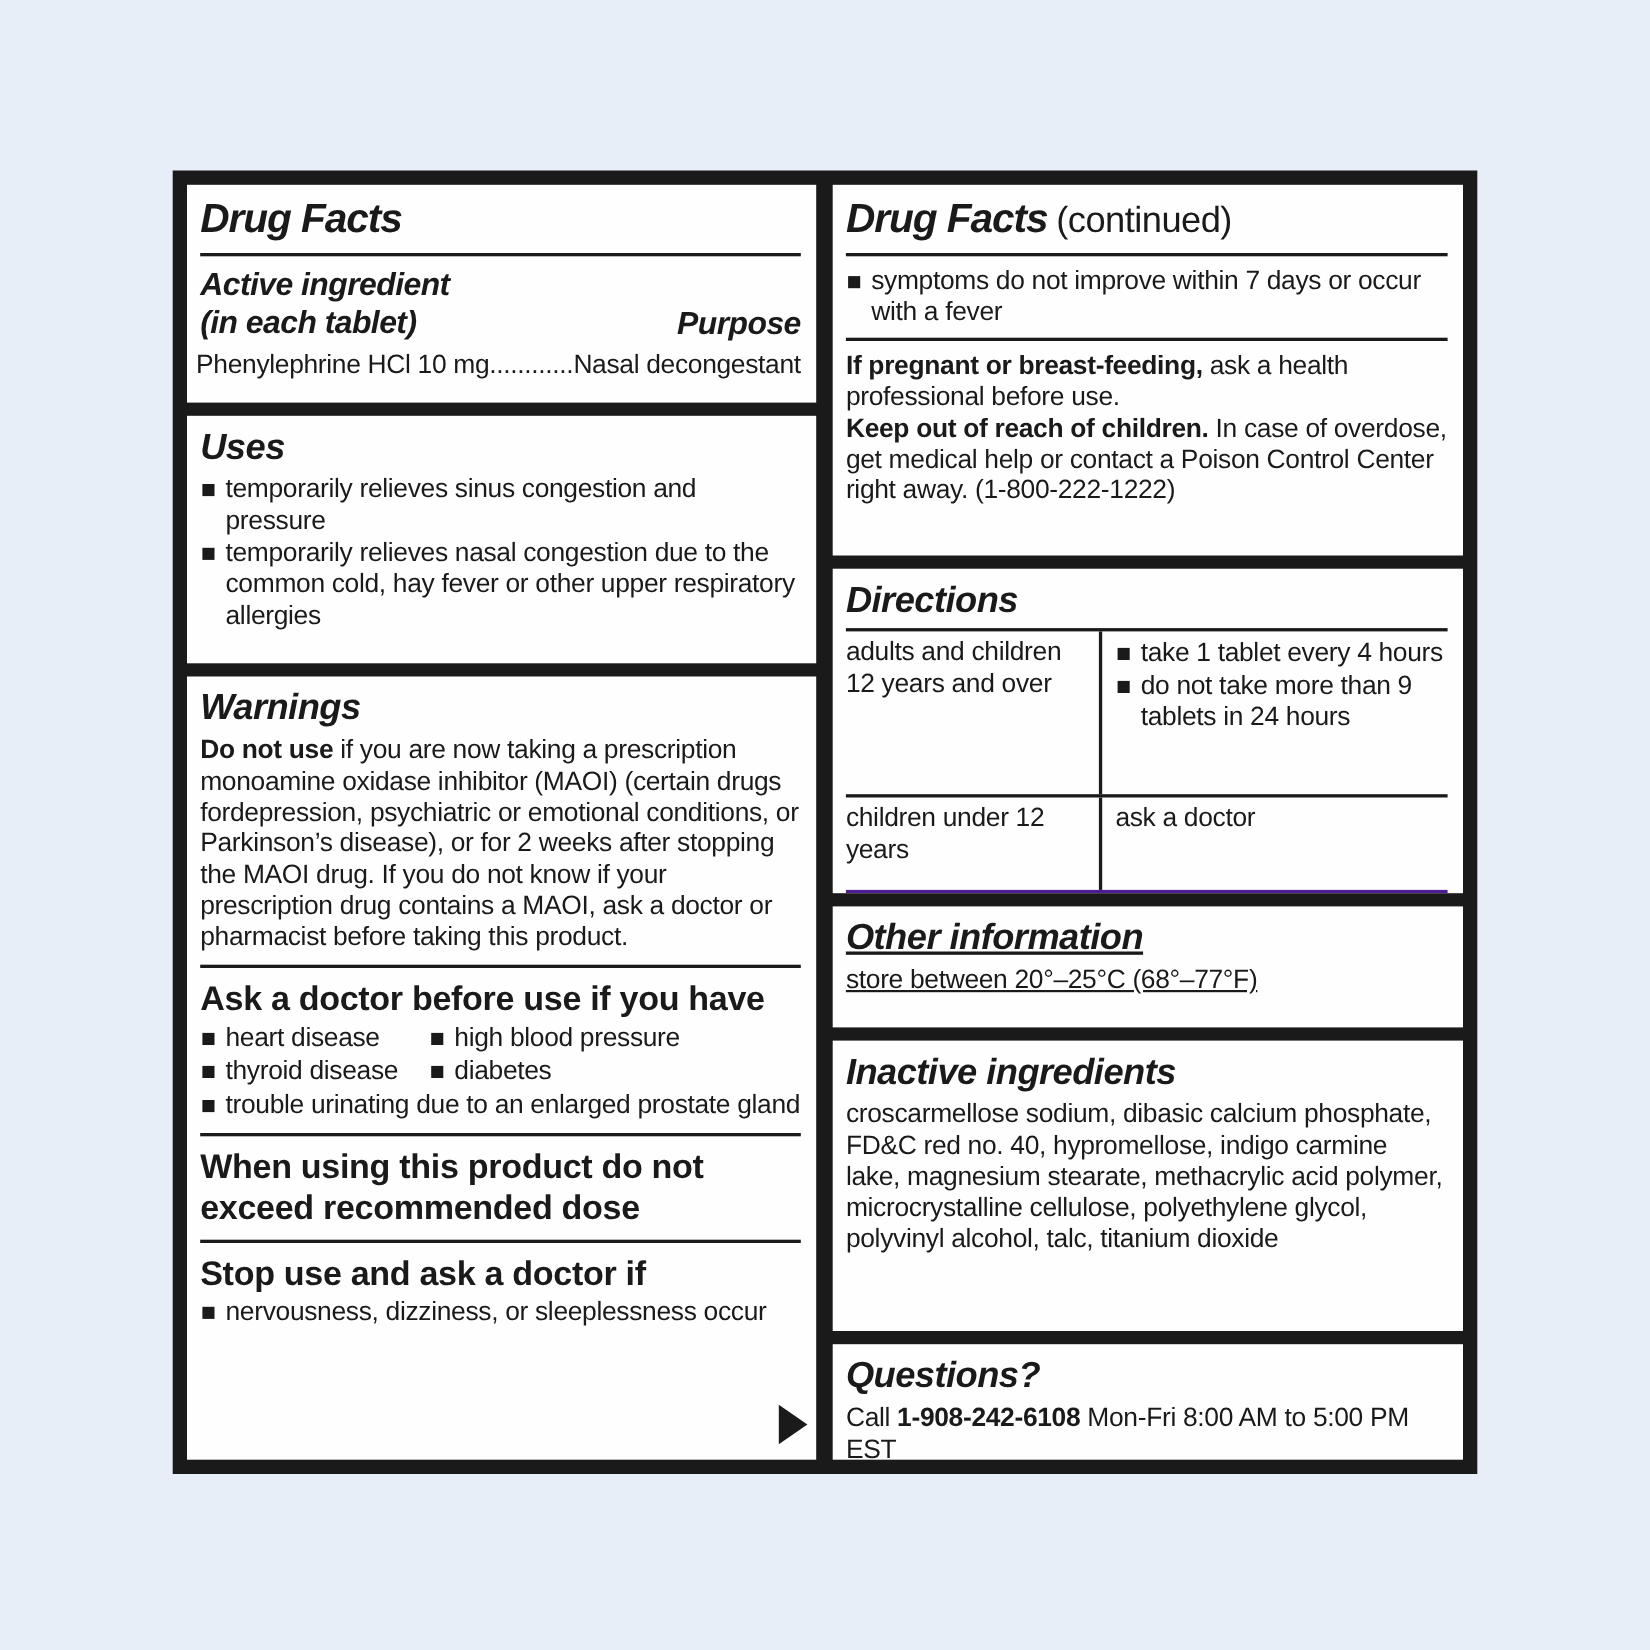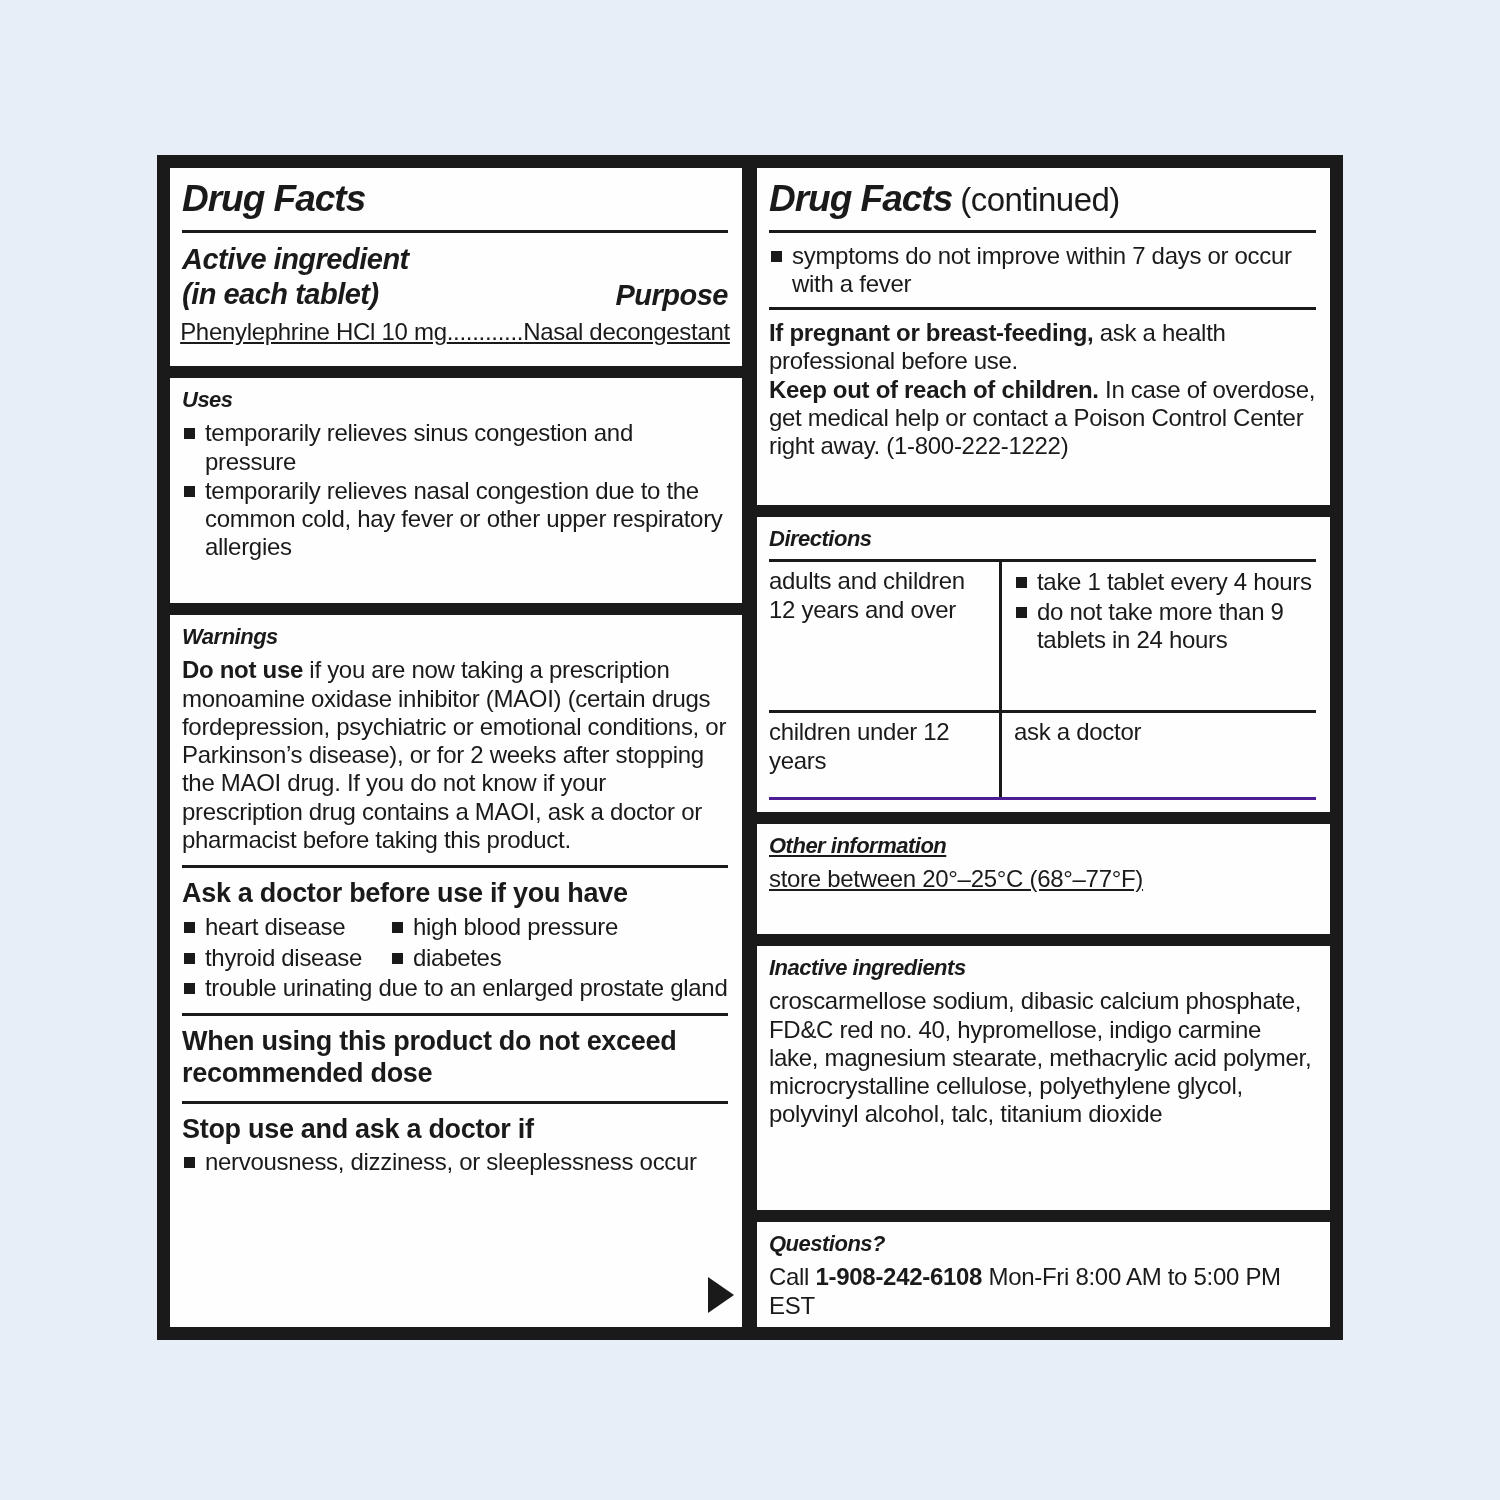--- a/index.html
+++ b/index.html
@@ -31,35 +31,35 @@
   .rbox5{flex:1;}
 
   .df-title{
     font-size:37px;font-weight:bold;font-style:italic;
     letter-spacing:-1px;padding-top:4px;line-height:1.15;
   }
   .df-suffix{font-style:normal;font-weight:normal;font-size:33px;letter-spacing:-0.5px;margin-left:8px;}
   .rule{border:none;border-top:3px solid #1a1a1a;margin:9px 0;}
   .rule-thin{border:none;border-top:3px solid #1a1a1a;margin:11px 0 9px 0;}
   .sec-heading{
-    font-size:22px;font-weight:bold;font-style:italic;
+    font-size:33px;font-weight:bold;font-style:italic;
     letter-spacing:-0.5px;margin:4px 0 7px 0;line-height:1.1;
   }
   .body-text{font-size:24px;line-height:1.18;letter-spacing:-0.3px;}
   .bold{font-weight:bold;}
-  .sub-heading{font-size:27px;font-weight:bold;letter-spacing:-0.3px;line-height:1.18;margin:10px 0 2px 0;}
+  .sub-heading{font-size:31px;font-weight:bold;letter-spacing:-0.3px;line-height:1.18;margin:10px 0 2px 0;}
   .bullet-item{display:flex;font-size:24px;line-height:1.18;letter-spacing:-0.3px;margin:1px 0;}
   .bullet{flex:0 0 auto;width:11px;height:11px;background:#1a1a1a;margin:9px 10px 0 2px;}
   .ask-row{display:flex;}
   .ask-col1{width:208px;flex:0 0 auto;}
 
   .active-head-row{display:flex;justify-content:space-between;align-items:flex-end;}
   .active-heading{font-size:29px;font-weight:bold;font-style:italic;letter-spacing:-0.5px;line-height:1.22;}
   .purpose-heading{font-size:29px;font-weight:bold;font-style:italic;letter-spacing:-0.5px;padding-top:2px;}
-  .ing-row{display:flex;justify-content:center;font-size:24px;letter-spacing:-0.3px;margin-top:6px;white-space:nowrap;text-decoration:underline;}
+  .ing-row{display:flex;justify-content:flex-end;font-size:24px;letter-spacing:-0.3px;margin-top:6px;white-space:nowrap;}
 
   .dir-table{border-top:3px solid #1a1a1a;border-bottom:3px solid #4c1d95;margin-top:8px;}
   .dir-row{display:flex;}
   .dir-row-divider{border-top:3px solid #1a1a1a;}
   .dir-cell-group{width:233px;flex:0 0 auto;border-right:3px solid #1a1a1a;padding:5px 10px 12px 0;box-sizing:border-box;}
   .dir-cell-what{flex:1;padding:5px 0 12px 12px;box-sizing:border-box;}
   .dir-row1{min-height:148px;}
   .dir-row2{min-height:84px;}
 
   .cont-arrow{

